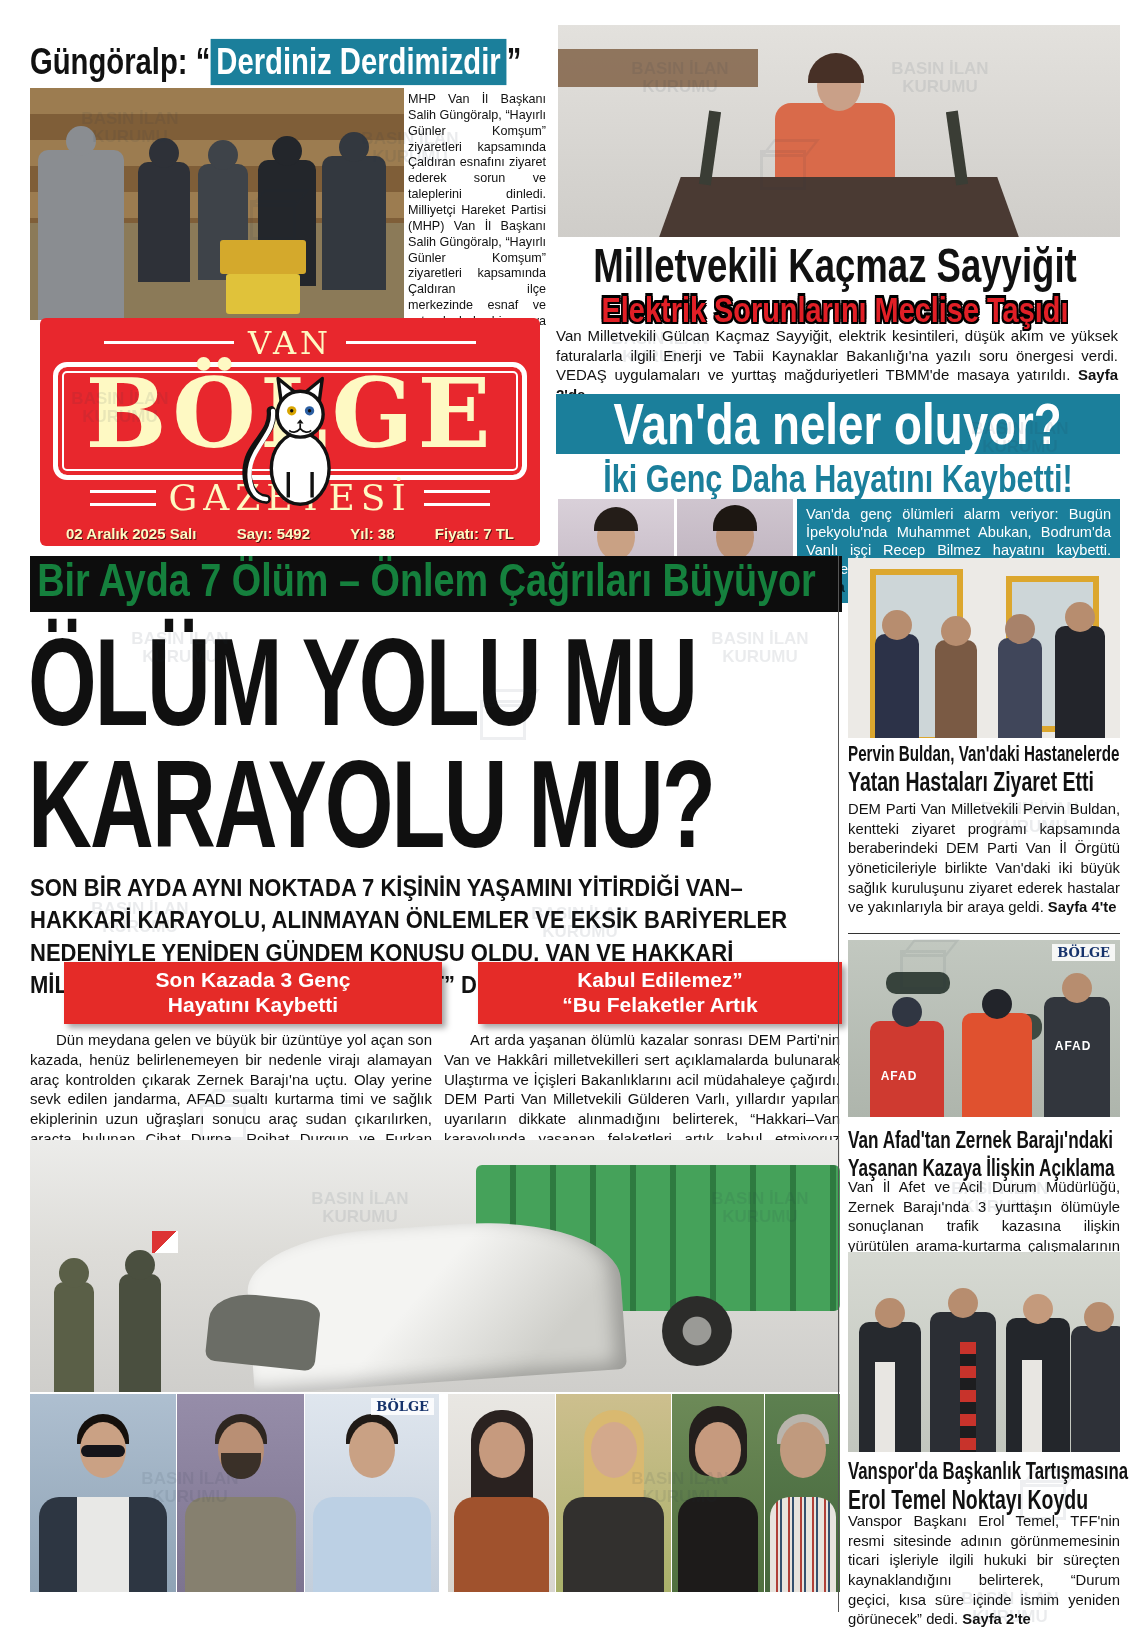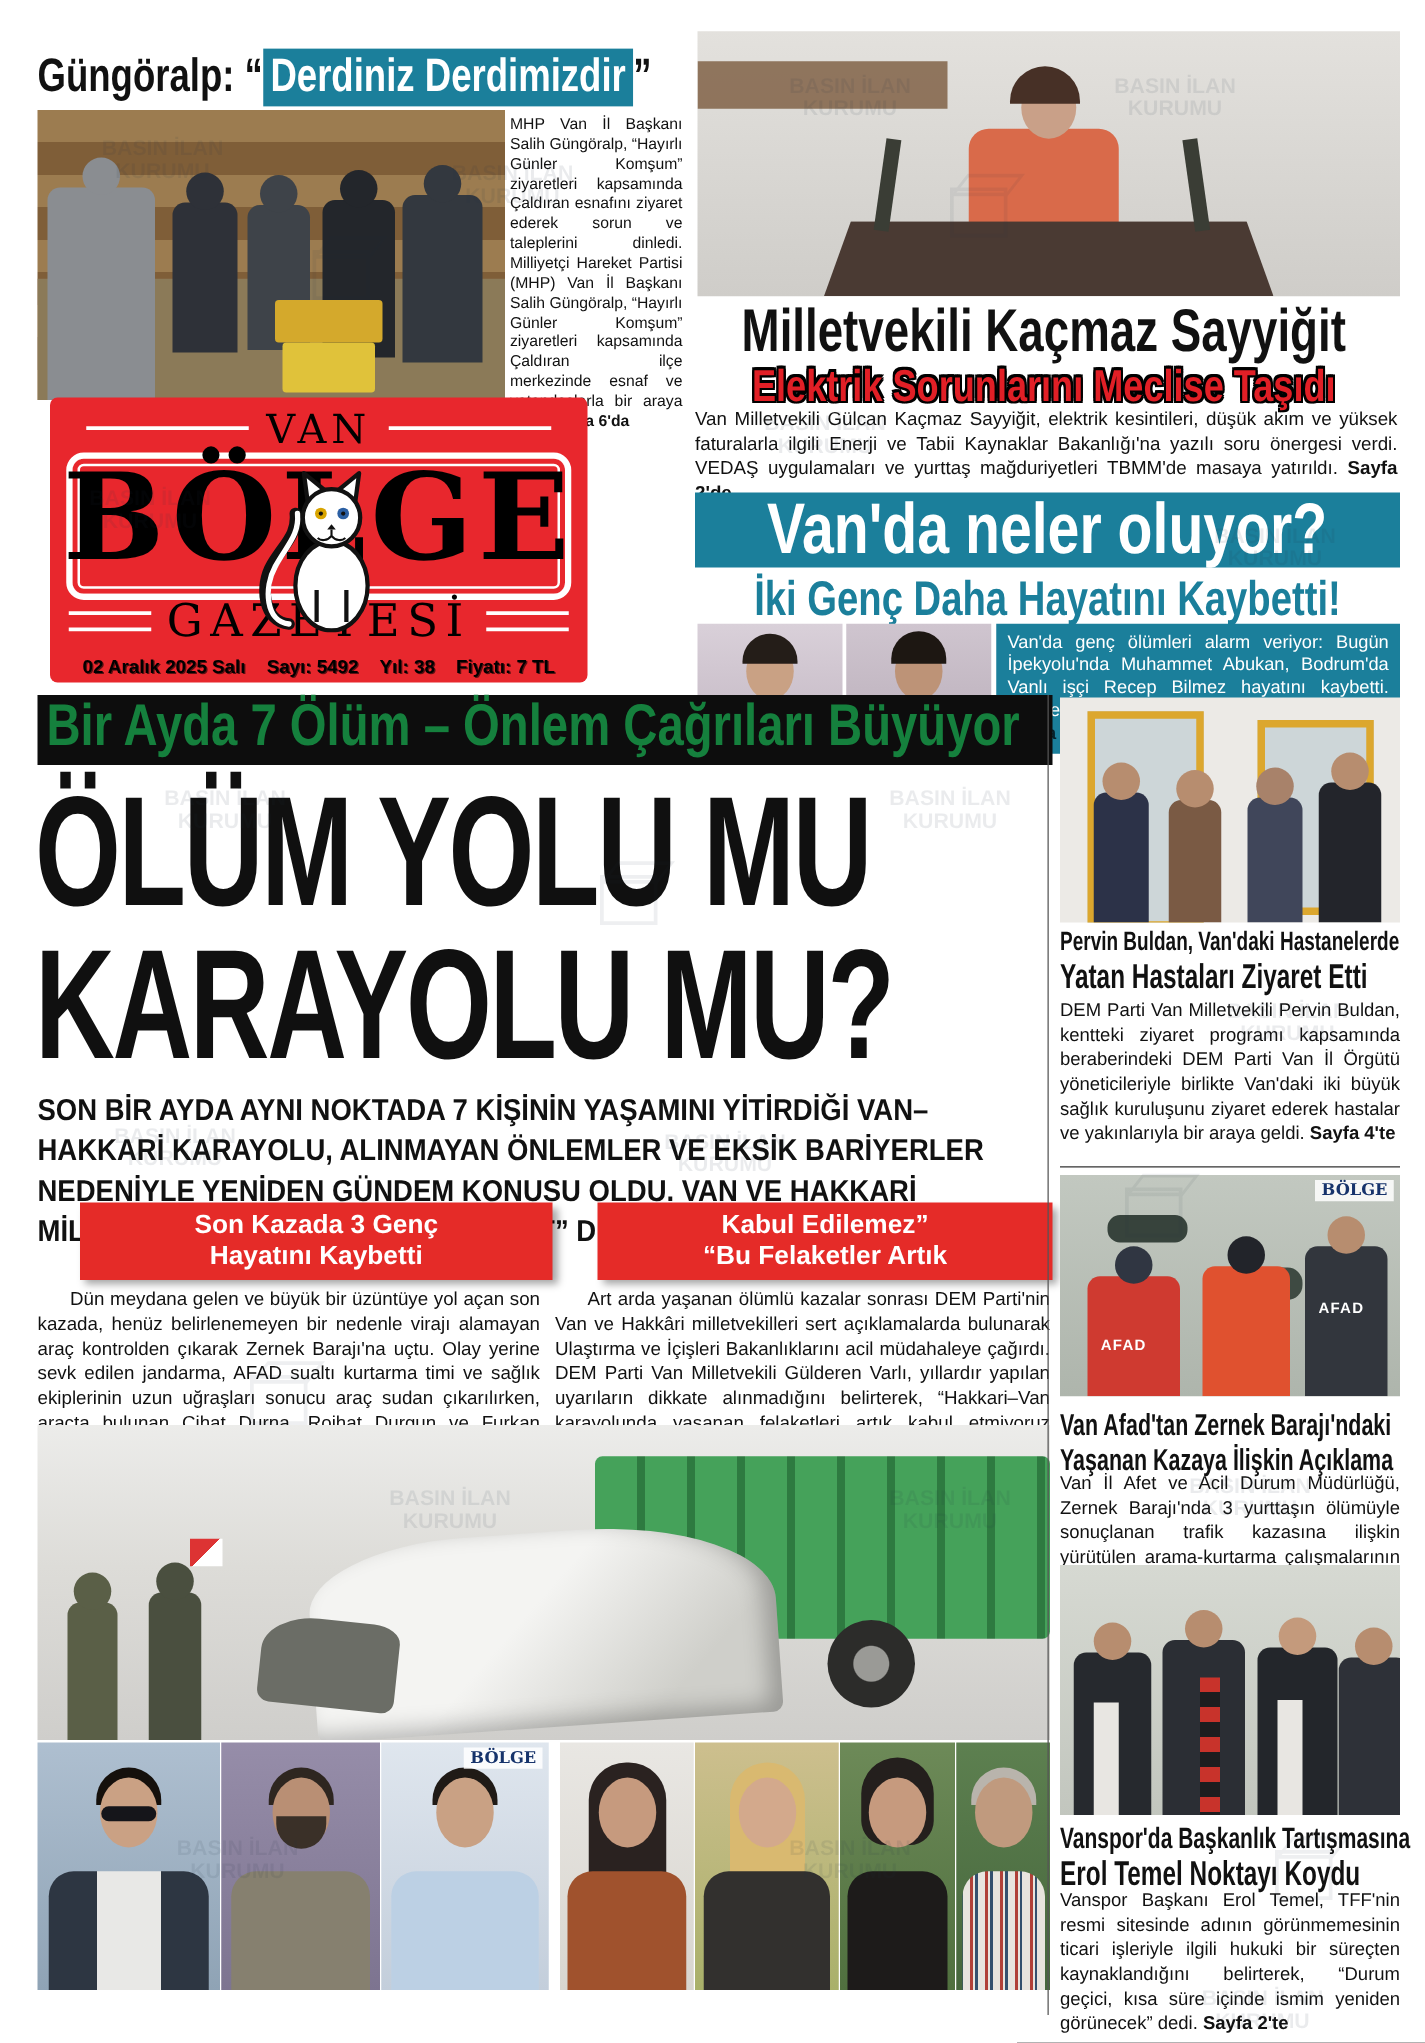--- a/index.html
+++ b/index.html
@@ -18,21 +18,21 @@
       line-height:1.05;color:#234;opacity:.09;z-index:50;pointer-events:none;}
   .cube{position:absolute;width:40px;height:34px;border:3px solid #234;opacity:.07;z-index:50;pointer-events:none;}
   .cube::before{content:"";position:absolute;left:-3px;top:-14px;width:40px;height:12px;
       border:3px solid #234;transform:skewX(-38deg);transform-origin:left bottom;}
   
   .g-head{left:30px;top:40px;width:640px;font-size:34px;font-weight:bold;white-space:nowrap;
           transform:scale(.86,1.1);transform-origin:left top;}
   .g-head .quotebox{background:#1b7f9b;color:#fff;padding:1px 7px 3px;}
   .g-body{left:408px;top:92px;width:138px;font-size:12.6px;line-height:1.26;}
   
-  .mast{left:40px;top:318px;width:430px;height:228px;background:#e8272d;border-radius:6px;color:#000000;}
+  .mast{left:40px;top:318px;width:500px;height:228px;background:#e8272d;border-radius:6px;color:#fef9c3;}
   .mast .van{position:absolute;top:6px;left:0;right:0;text-align:center;
              font-family:"DejaVu Serif",serif;font-size:32px;letter-spacing:4px;}
   .mast .van::before,.mast .van::after{content:"";display:inline-block;vertical-align:middle;
              width:130px;height:3px;background:#fff;margin:0 14px 6px;}
   .mast .frame{position:absolute;left:13px;right:13px;top:44px;bottom:66px;border:5px solid #fff;
              border-radius:14px;box-shadow:inset 0 0 0 4px #e8272d, inset 0 0 0 6px #fff;}
   .mast .bolge{position:absolute;top:48px;left:0;right:0;text-align:center;
              font-family:"DejaVu Serif",serif;font-weight:bold;font-size:96px;line-height:1;letter-spacing:4px;}
   .mast .gaz{position:absolute;bottom:28px;left:0;right:0;text-align:center;
              font-family:"DejaVu Serif",serif;font-size:36px;letter-spacing:6px;}

